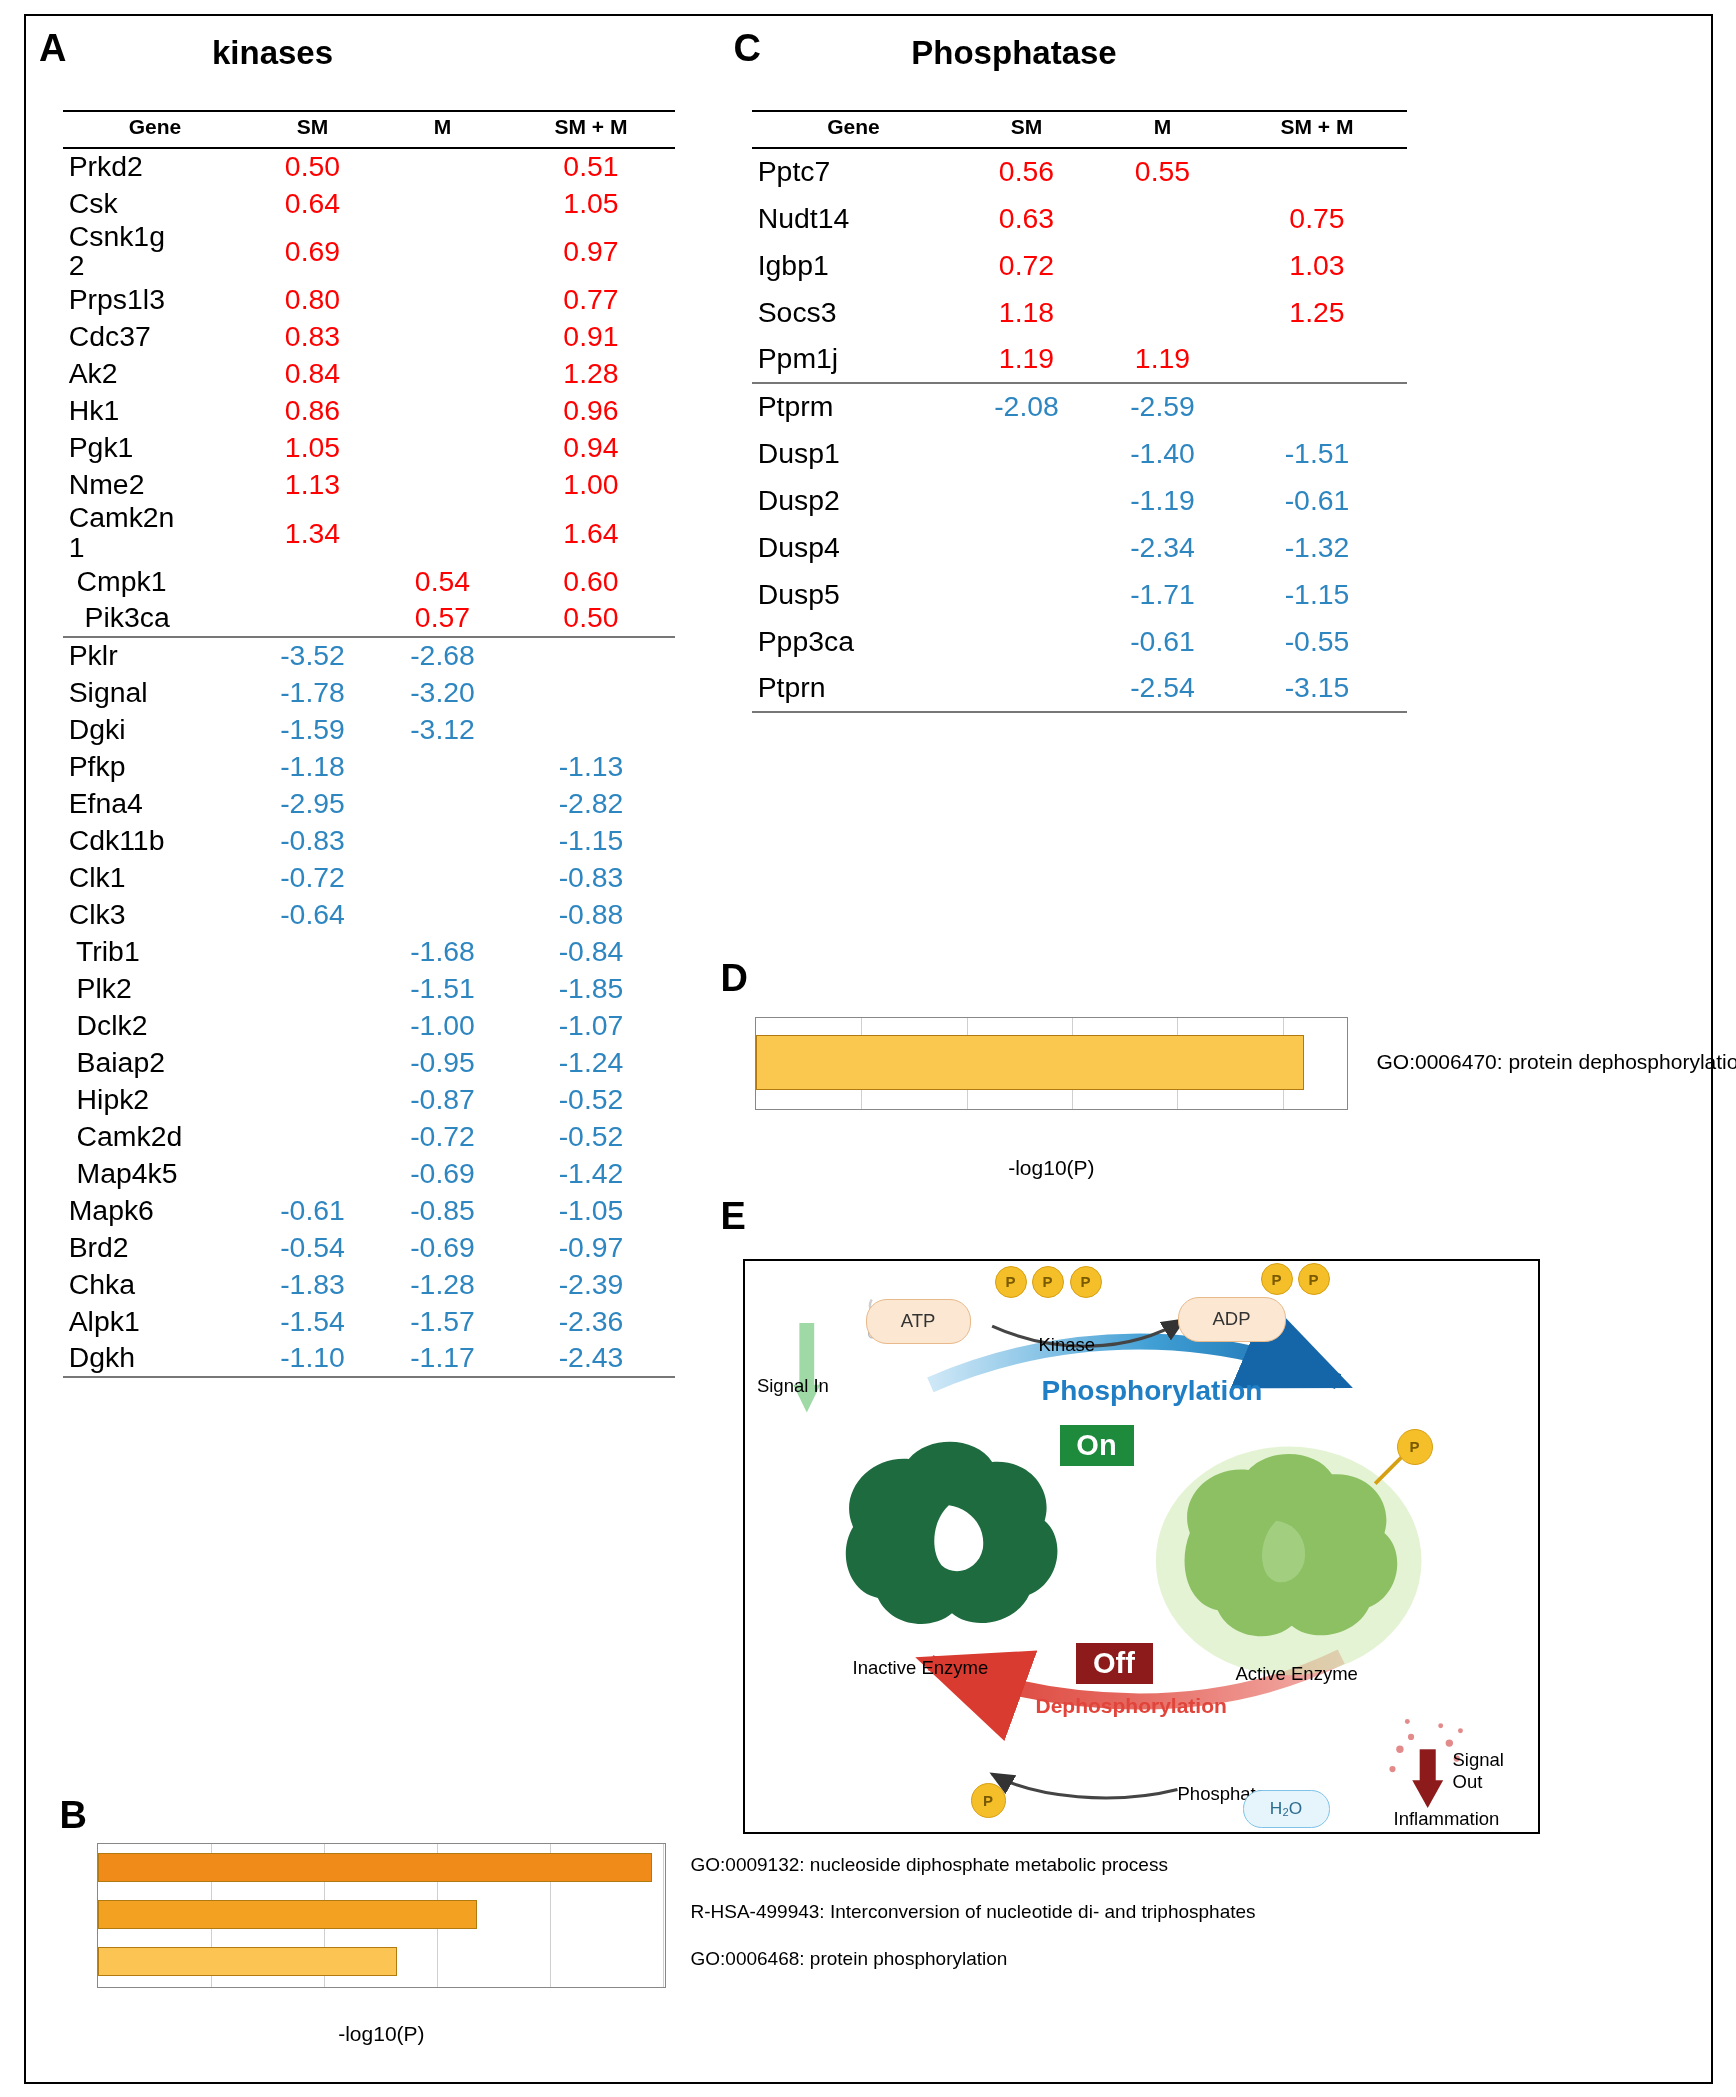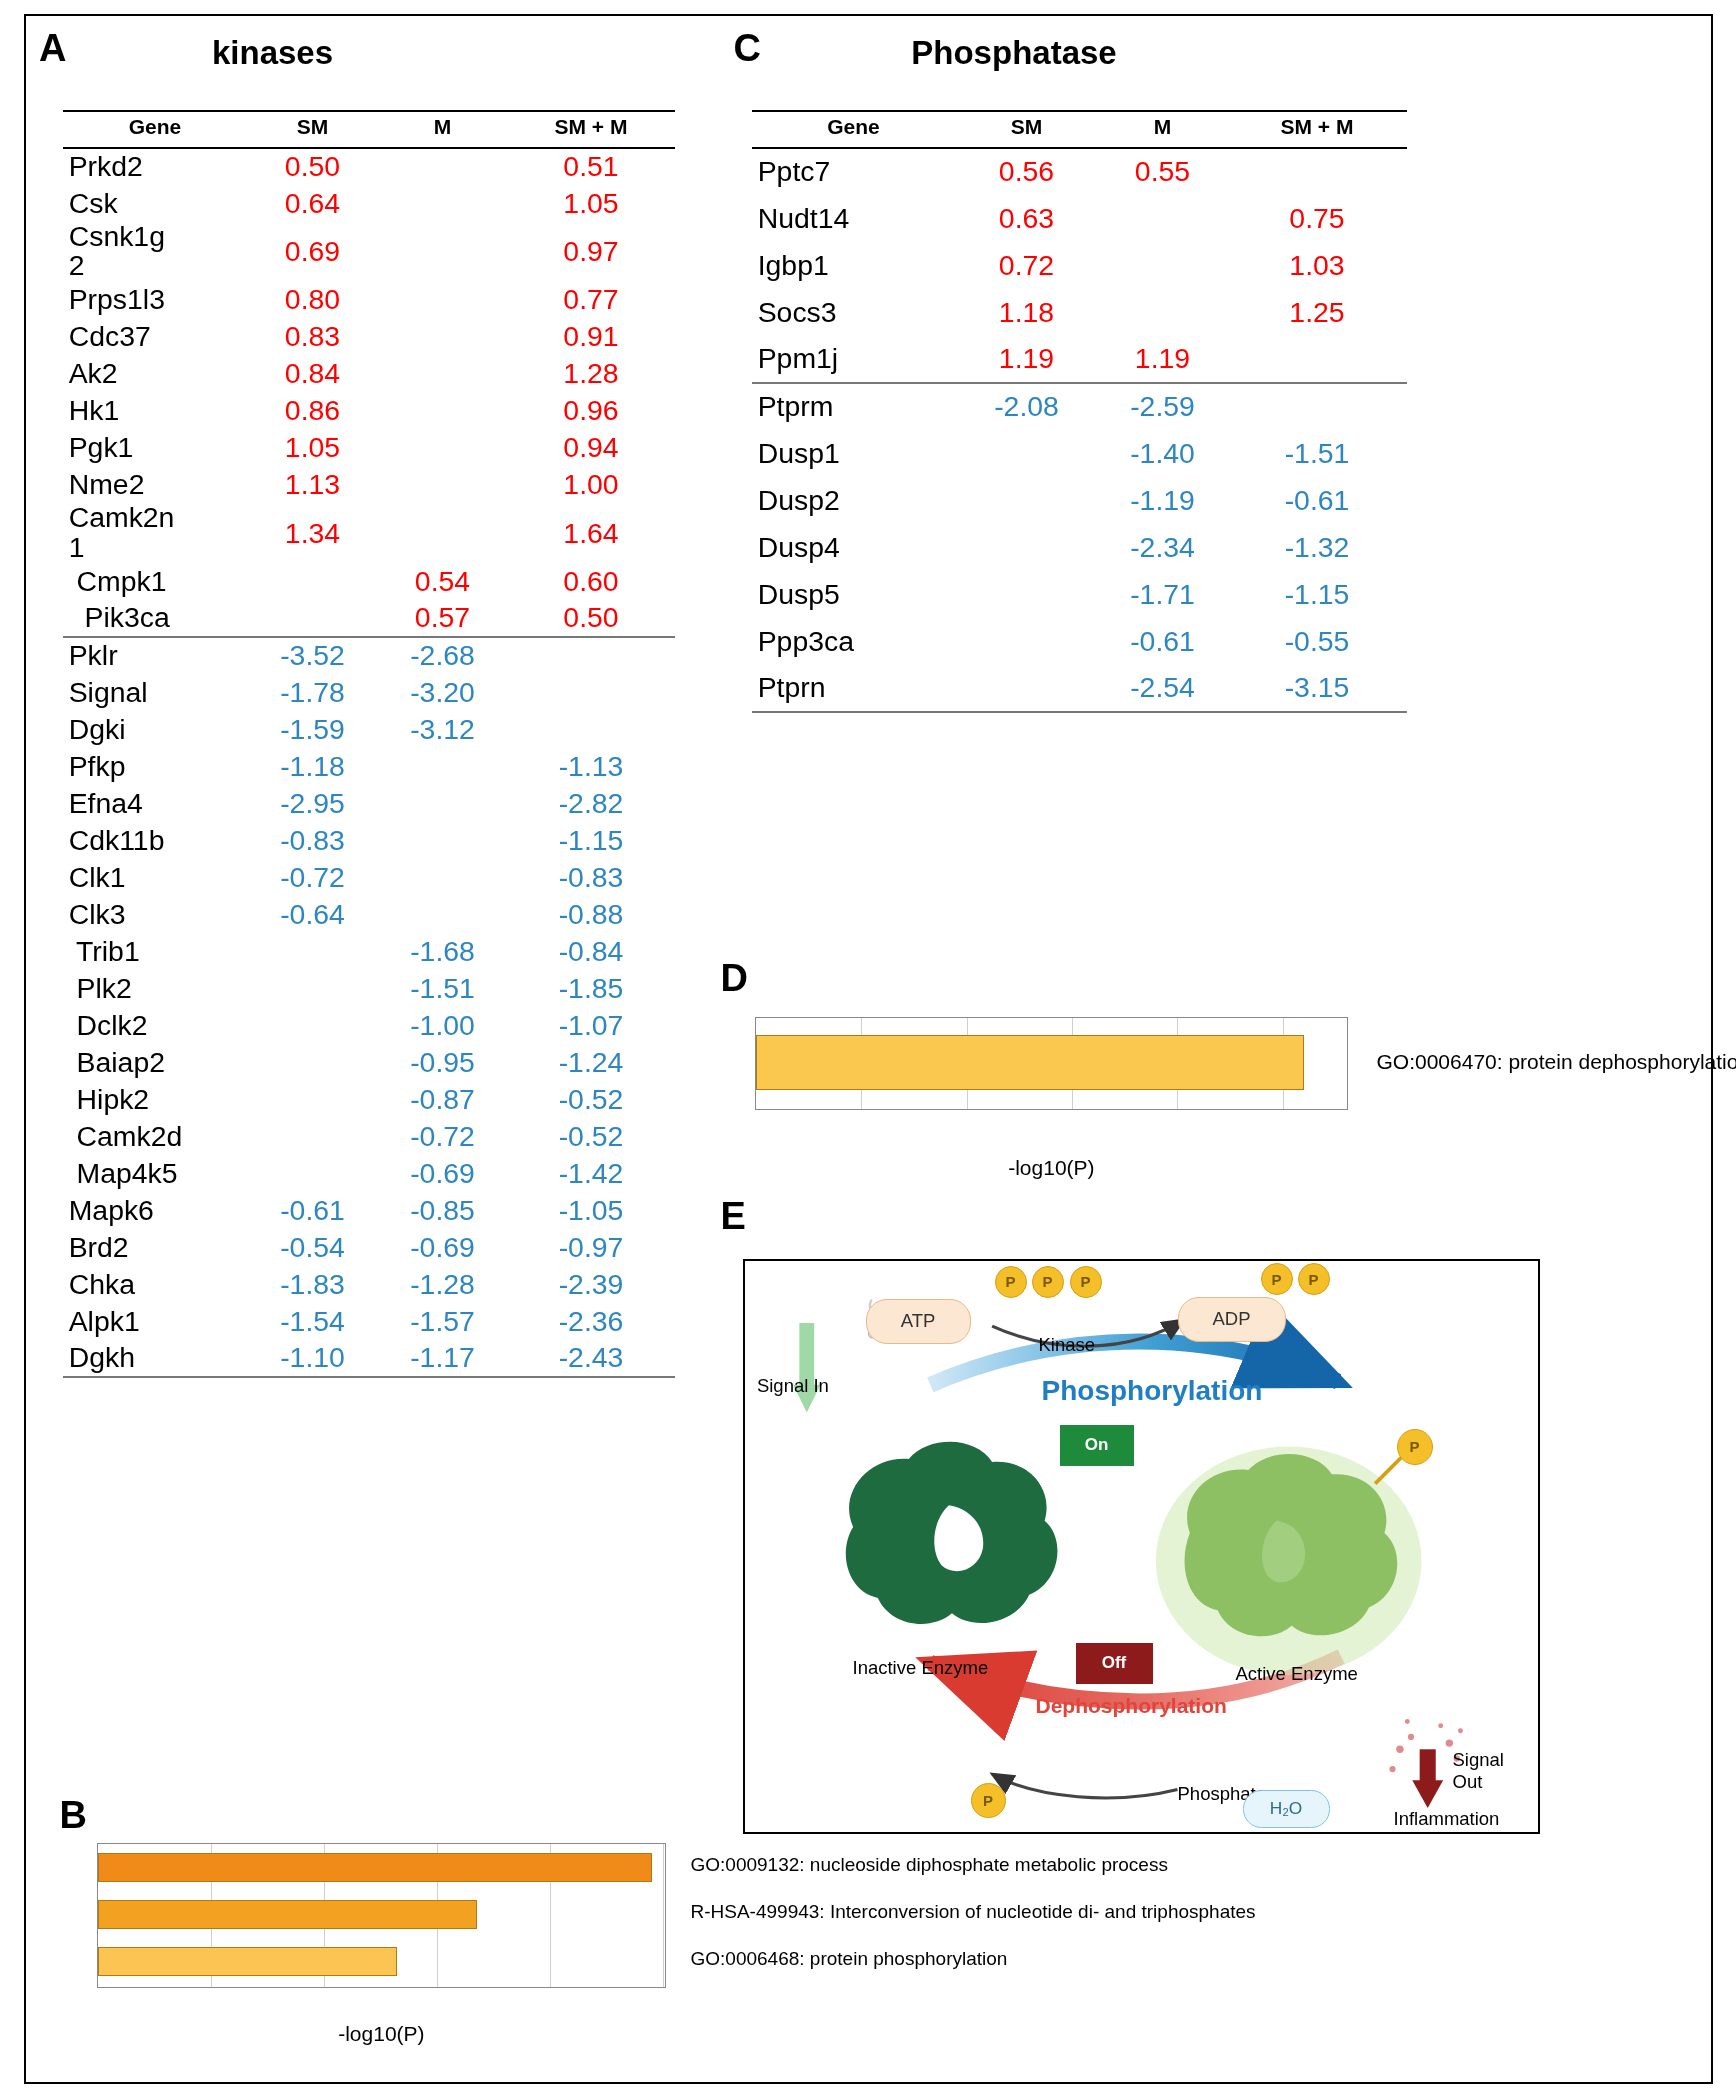--- a/index.html
+++ b/index.html
@@ -105,21 +105,21 @@
     position:absolute;
     background:#f5bf2a;
     border:1.2px solid #d79f12;
     border-radius:50%;
     display:flex;align-items:center;justify-content:center;
     font-size:15px; font-weight:bold; color:#7a5a00;
   }
   .badge {
     position:absolute;
     display:flex;align-items:center;justify-content:center;
-    font-size:17px; font-weight:bold; color:#fff;
+    font-size:29px; font-weight:bold; color:#fff;
   }
   .badge.on { background:#1e8a3c; }
   .badge.off { background:#8e1b1b; }
   .txt-blue { color:#1f7ec4; font-weight:bold; }
   .txt-red { color:#e0443a; font-weight:bold; }
   .h2o {
     position:absolute;
     border:1.2px solid #7fc3e8;
     background:#e6f4fc;
     border-radius:18.5px;

